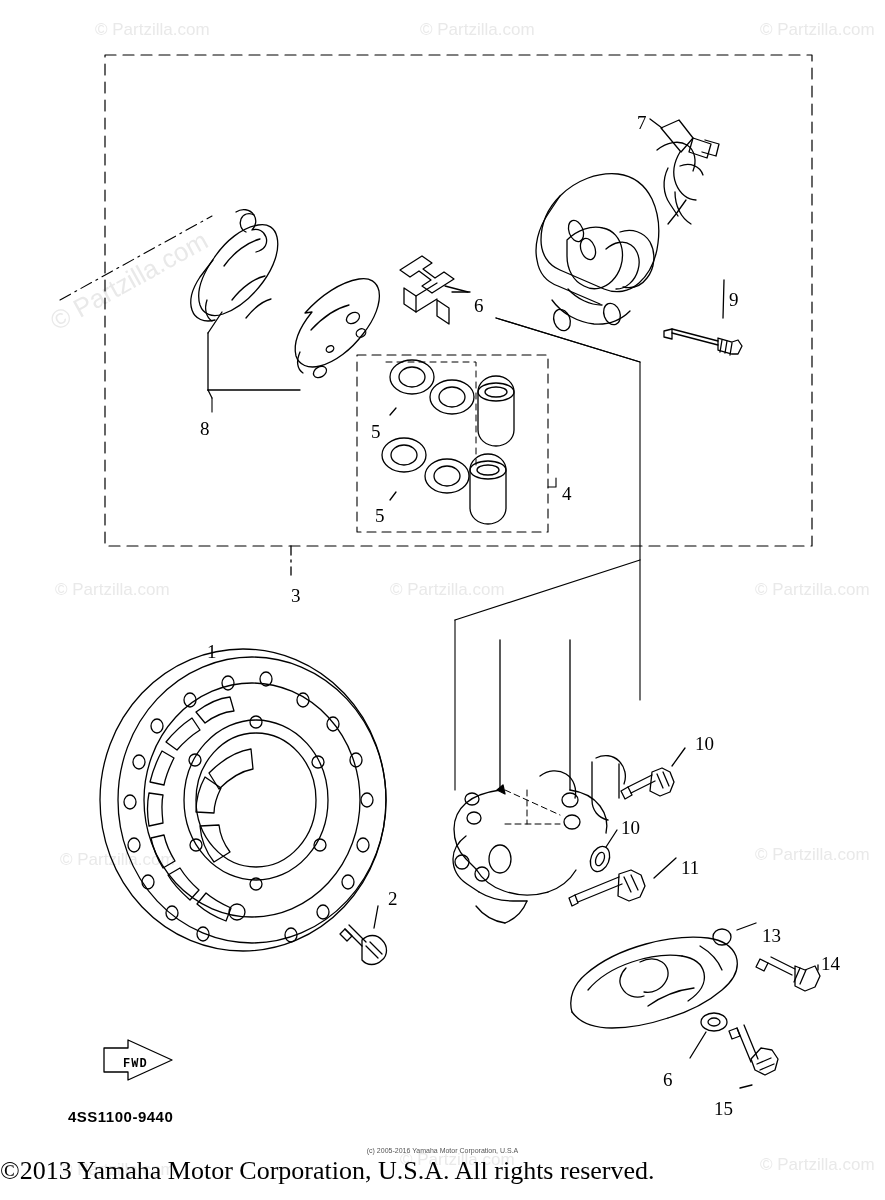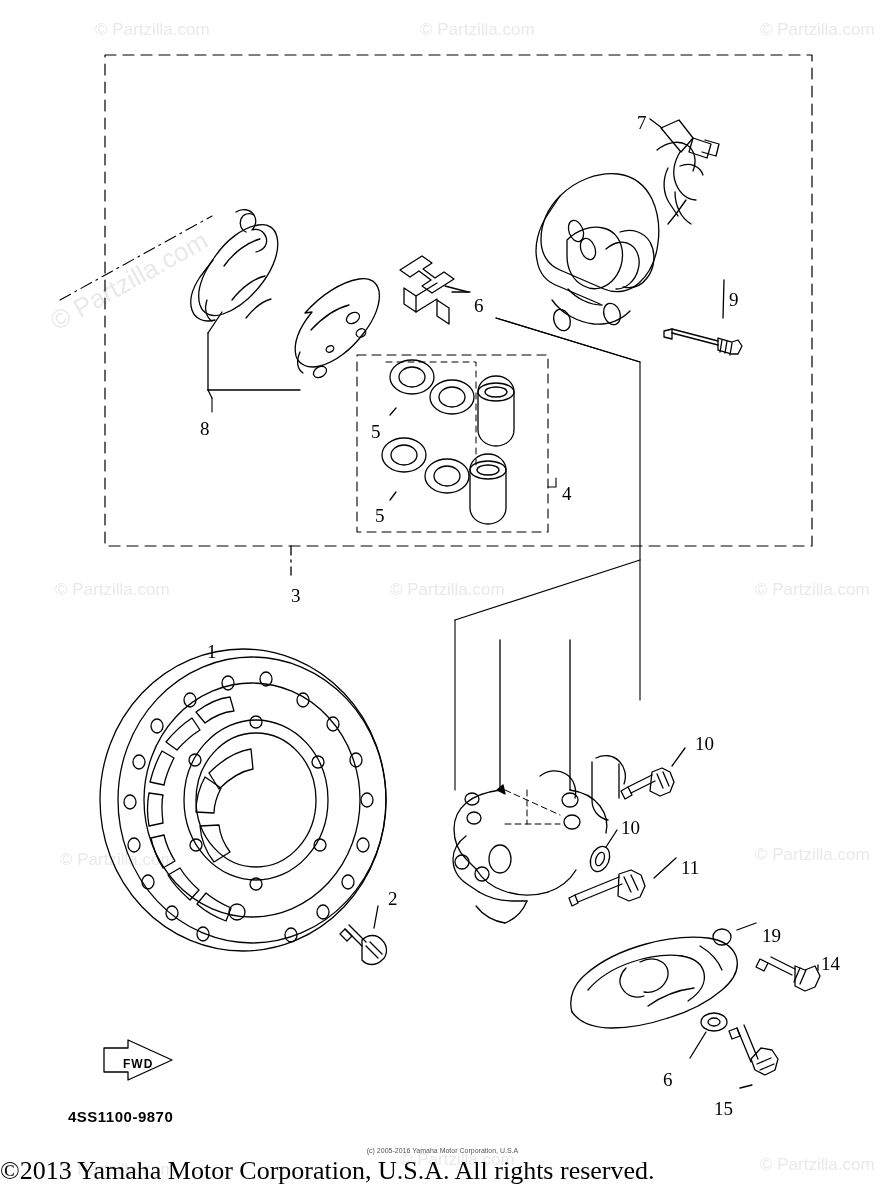--- a/index.html
+++ b/index.html
@@ -25,21 +25,21 @@
   }
   .microcopy{
     position:absolute;left:0;right:0;bottom:46px;text-align:center;
     font-family:"Liberation Sans",sans-serif;font-size:7px;color:#555;
   }
   .partno{
     position:absolute;left:68px;top:1108px;font-family:"Liberation Sans",sans-serif;
     font-size:15px;font-weight:bold;letter-spacing:.5px;color:#000;
   }
   .fwd-label{
-    position:absolute;left:123px;top:1057px;font-family:Liberation Sans, sans-serif;
+    position:absolute;left:123px;top:1057px;font-family:Liberation Mono, monospace;
     font-size:12px;font-weight:bold;color:#000;letter-spacing:1px;
   }
 </style>
 </head>
 <body>
 
 <div id="diagram-root">
 
   <div id="wm-layer">
       <div class="wm" style="left: 95px; top: 20px;">© Partzilla.com</div>
@@ -317,23 +317,23 @@
       <div class="callout" style="left: 562px; top: 483px;">4</div>
       <div class="callout" style="left: 371px; top: 421px;">5</div>
       <div class="callout" style="left: 375px; top: 505px;">5</div>
       <div class="callout" style="left: 474px; top: 295px;">6</div>
       <div class="callout" style="left: 637px; top: 112px;">7</div>
       <div class="callout" style="left: 200px; top: 418px;">8</div>
       <div class="callout" style="left: 729px; top: 289px;">9</div>
       <div class="callout" style="left: 695px; top: 733px;">10</div>
       <div class="callout" style="left: 681px; top: 845px; margin-top: 12px;">11</div>
       <div class="callout" style="left: 621px; top: 817px;">10</div>
-      <div class="callout" style="left: 762px; top: 925px;">19</div>
+      <div class="callout" style="left: 762px; top: 925px;">13</div>
       <div class="callout" style="left: 821px; top: 953px;">14</div>
       <div class="callout" style="left: 714px; top: 1098px; text-align: center;">15</div>
       <div class="callout" style="left: 663px; top: 1069px;">6</div>
     </div>
 
   <div class="fwd-label">FWD</div>
-  <div class="partno">4SS1100-9870</div>
+  <div class="partno">4SS1100-9440</div>
   <div class="microcopy">(c) 2005-2016 Yamaha Motor Corporation, U.S.A</div>
   <div class="footer">©2013 Yamaha Motor Corporation, U.S.A. All rights reserved.</div>
 </div>
 
 </body></html>

